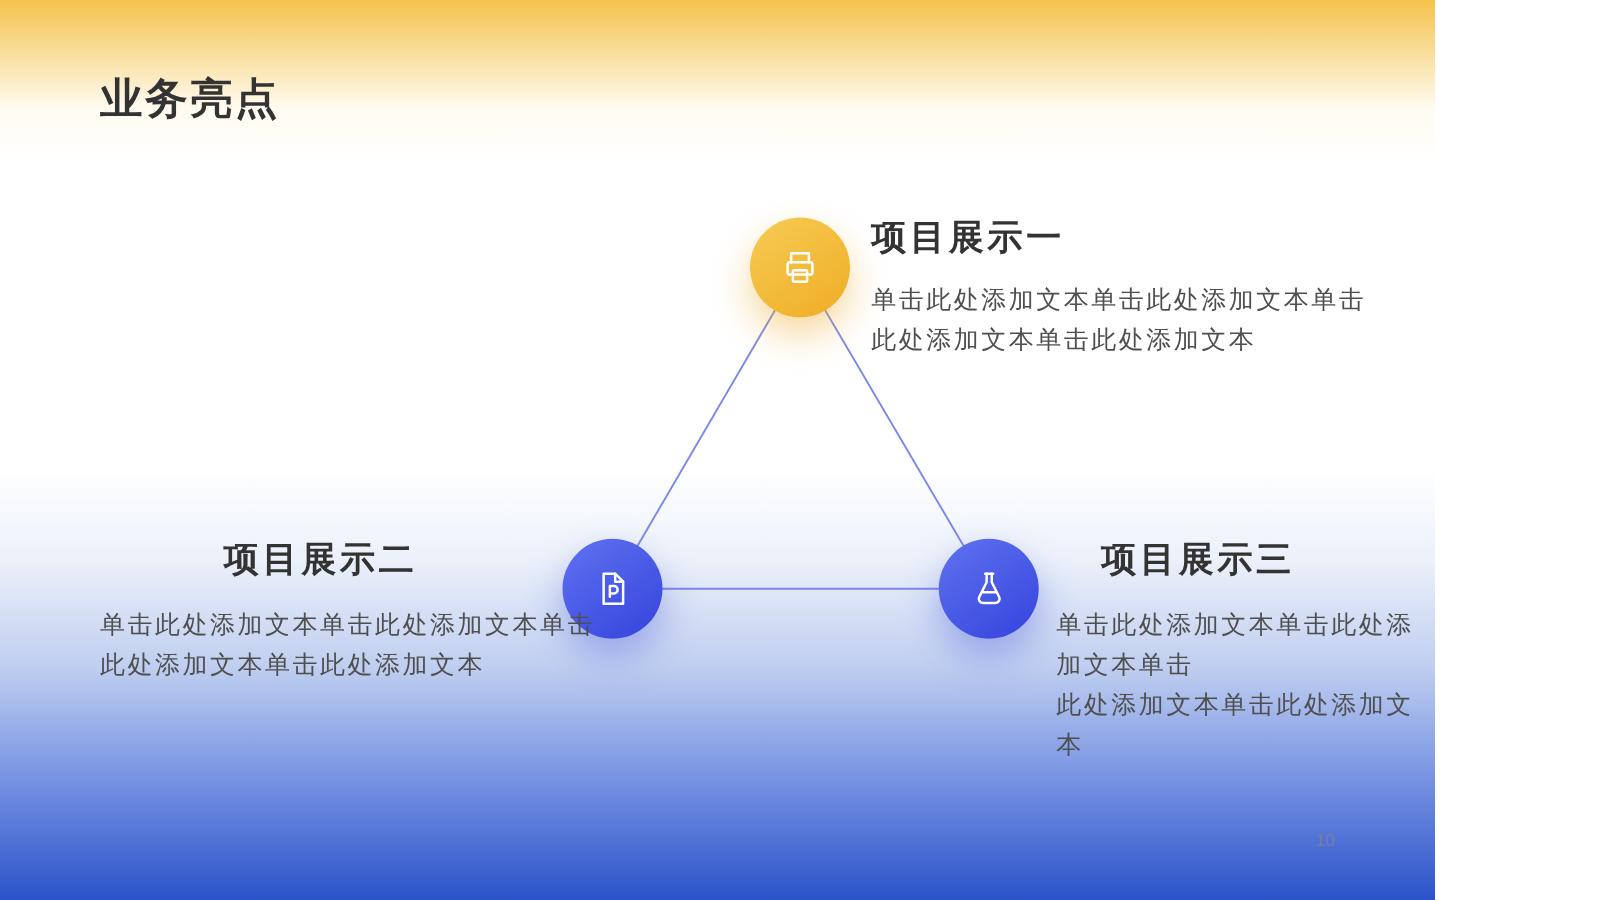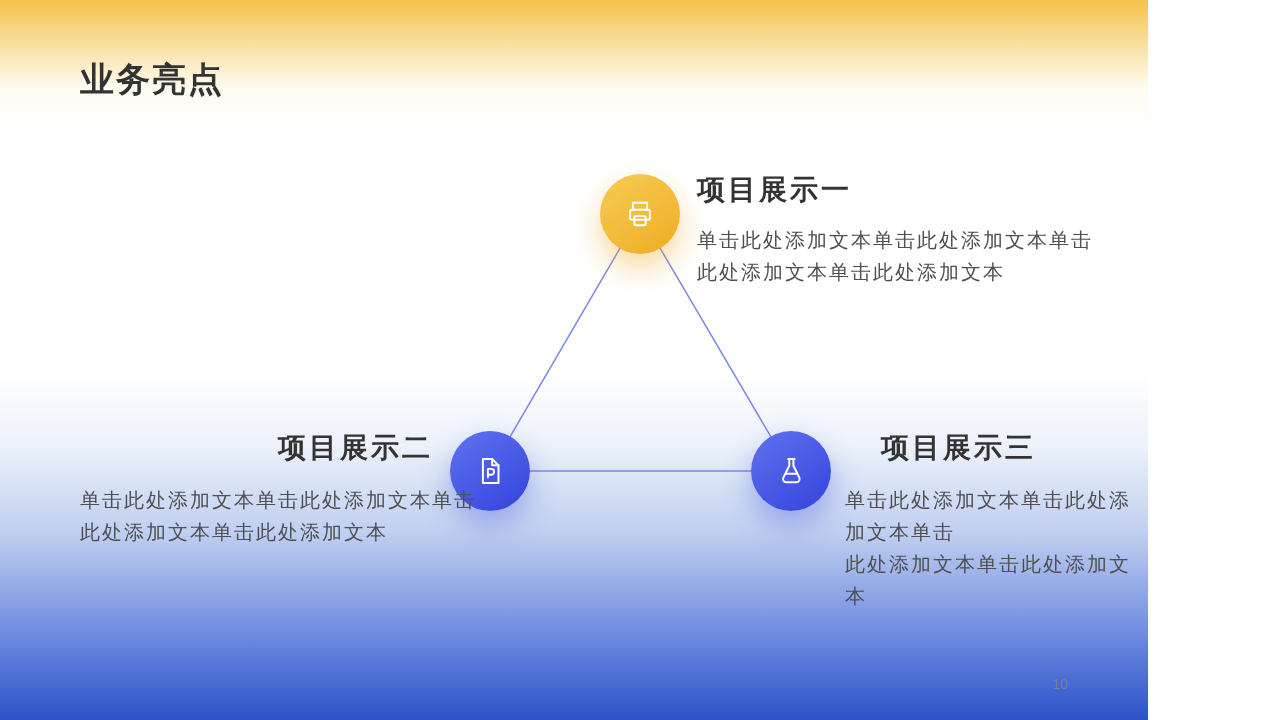--- a/index.html
+++ b/index.html
@@ -72,20 +72,21 @@
   #circle-two { left: 450px; top: 431px; }
   #circle-three { left: 751px; top: 431px; }
 
   .node-title {
     margin: 0;
     font-size: 28px;
     line-height: 32px;
     font-weight: 800;
     letter-spacing: 3px;
     color: var(--title_color);
+    text-align: center;
   }
   .node-body p {
     margin: 0;
     font-size: 20px;
     letter-spacing: 2px;
     line-height: 32px;
     color: var(--body_color);
   }
 
   .block-one-title  { position: absolute; left: 697px; top: 174px; }
@@ -93,21 +94,21 @@
 
   .block-two-title  { position: absolute; left: 80px;  top: 432px; width: 353px; text-align: right; }
   .block-two-body   { position: absolute; left: 80px;  top: 484px; }
 
   .block-three-title{ position: absolute; left: 845px; top: 432px; margin-left: 36px; }
   .block-three-body { position: absolute; left: 845px; top: 484px; }
 
   .page-number {
     position: absolute;
     right: 80px;
-    bottom: 28px;
+    bottom: 40px;
     font-size: 14px;
     color: var(--page_number_color);
   }
 </style>
 </head>
 <body>
 
 <div class="slide">
 
   <svg class="connector" width="1280" height="720" aria-hidden="true">

